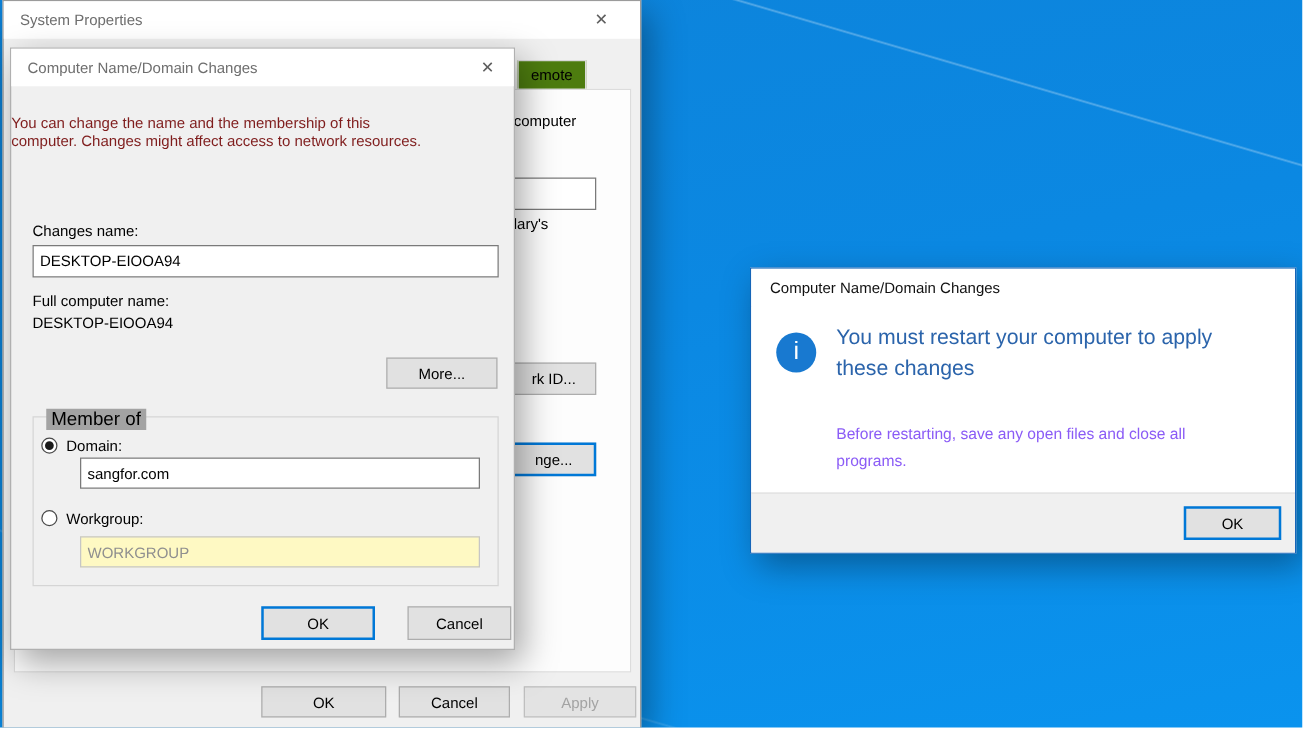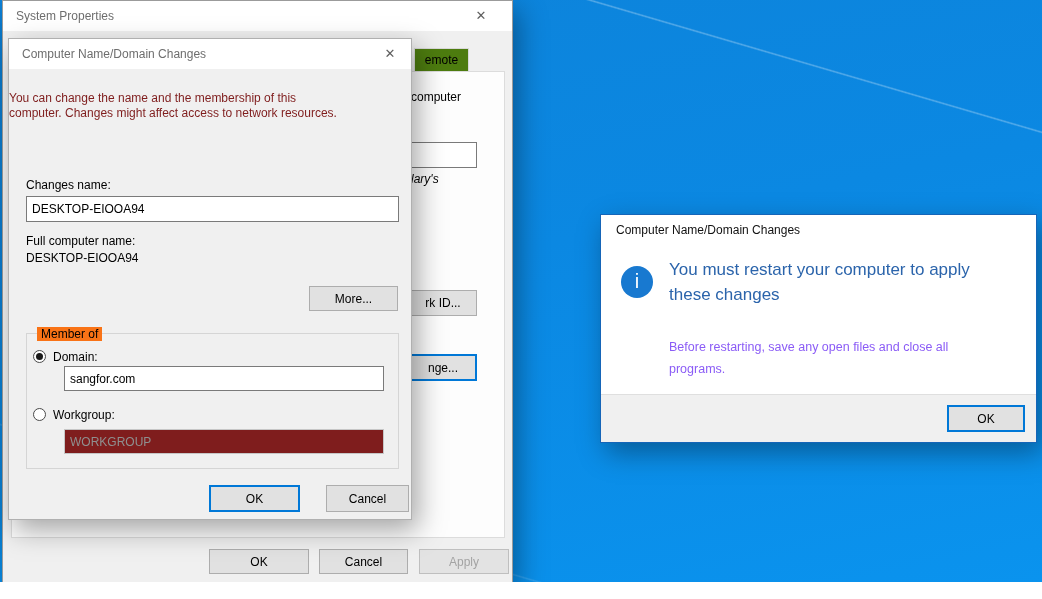--- a/index.html
+++ b/index.html
@@ -24,51 +24,51 @@
   .close-x { position:absolute; top:0; height:30px; width:34px; text-align:center; line-height:30px;
              color:#5f5f5f; font-size:13px; cursor:default; }
 
   .btn { position:absolute; background:#e1e1e1; border:1px solid #adadad; font-family:"Liberation Sans",sans-serif;
          font-size:12px; color:#000; text-align:center; padding:0; }
   .btn.default { border:2px solid #0078d7; }
   .btn.disabled { color:#a3a3a3; border-color:#bfbfbf; background:#e3e3e3; }
 
   .tbx { position:absolute; background:#fff; border:1px solid #7a7a7a; font-family:"Liberation Sans",sans-serif;
          font-size:12px; color:#000; padding:0 5px; }
-  .tbx.disabled { background:#7f1d1d; border-color:#c6c6c6; color:#8f8f8f; }
+  .tbx.disabled { background:#fef9c3; border-color:#c6c6c6; color:#8f8f8f; }
 
   .lbl { position:absolute; font-size:12px; color:#000; white-space:nowrap; }
 
   
   #sysprops { left:2px; top:0; width:511px; height:583px; border:1px solid #9b9b9b; z-index:1; }
   #sp-tabpanel { position:absolute; left:8px; top:70px; width:494px; height:467px;
                  background:#fdfdfd; border:1px solid #dcdcdc; }
   #sp-tab-remote { position:absolute; left:411px; top:47px; width:55px; height:24px; background:#4d7c0f;
                    border:1px solid #d9d9d9; border-bottom:none; font-size:12px; color:#000;
                    text-align:center; line-height:23px; }
   #sp-frag-computer { left:408px; top:89px; }
   #sp-desc-input { left:360px; top:141px; width:114px; height:26px; }
-  #sp-frag-marys { left:408px; top:171px;font-style:italic; }
+  #sp-frag-marys { left:408px; top:171px; }
   #sp-netid-btn { left:406px; top:289px; width:68px; height:26px; }
   #sp-change-btn { left:406px; top:353px; width:68px; height:27px; }
   #sp-ok { left:206px; top:548px; width:100px; height:25px; }
   #sp-cancel { left:316px; top:548px; width:89px; height:25px; }
   #sp-apply { left:416px; top:548px; width:90px; height:25px; }
 
   
   #namedlg { left:8px; top:38px; width:404px; height:482px; border:1px solid #b0b0b0; z-index:2; }
   #nd-desc { position:absolute; left:0; top:52px; font-size:12px; color:#7f1d1d; line-height:15px; }
   #nd-name-label { left:17px; top:139px; }
   #nd-name-input { left:17px; top:157px; width:373px; height:26px; }
   #nd-full-label { left:17px; top:195px; }
   #nd-full-value { left:17px; top:212px; }
   #nd-more { left:300px; top:247px; width:89px; height:25px; }
   #nd-group { position:absolute; left:17px; top:294px; width:373px; height:136px;
               border:1px solid #d5d5d5; }
-  #nd-group-legend { position:absolute; left:10px; top:-7px; background:#f97316; padding:0 4px; font-size:12px; }
+  #nd-group-legend { position:absolute; left:10px; top:-7px; background:#a3a3a3; padding:0 4px; font-size:15px; }
   .radio { position:absolute; width:13px; height:13px; border:1px solid #4a4a4a; border-radius:50%; background:#fff; }
   .radio.sel::after { content:''; position:absolute; left:2px; top:2px; width:7px; height:7px;
                       border-radius:50%; background:#1a1a1a; }
   #nd-radio-domain { left:24px; top:311px; }
   #nd-domain-label { left:44px; top:311px; }
   #nd-domain-input { left:55px; top:327px; width:320px; height:25px; }
   #nd-radio-workgroup { left:24px; top:369px; }
   #nd-workgroup-label { left:44px; top:369px; }
   #nd-workgroup-input { left:55px; top:390px; width:320px; height:25px; }
   #nd-ok { left:200px; top:446px; width:91px; height:27px; }

